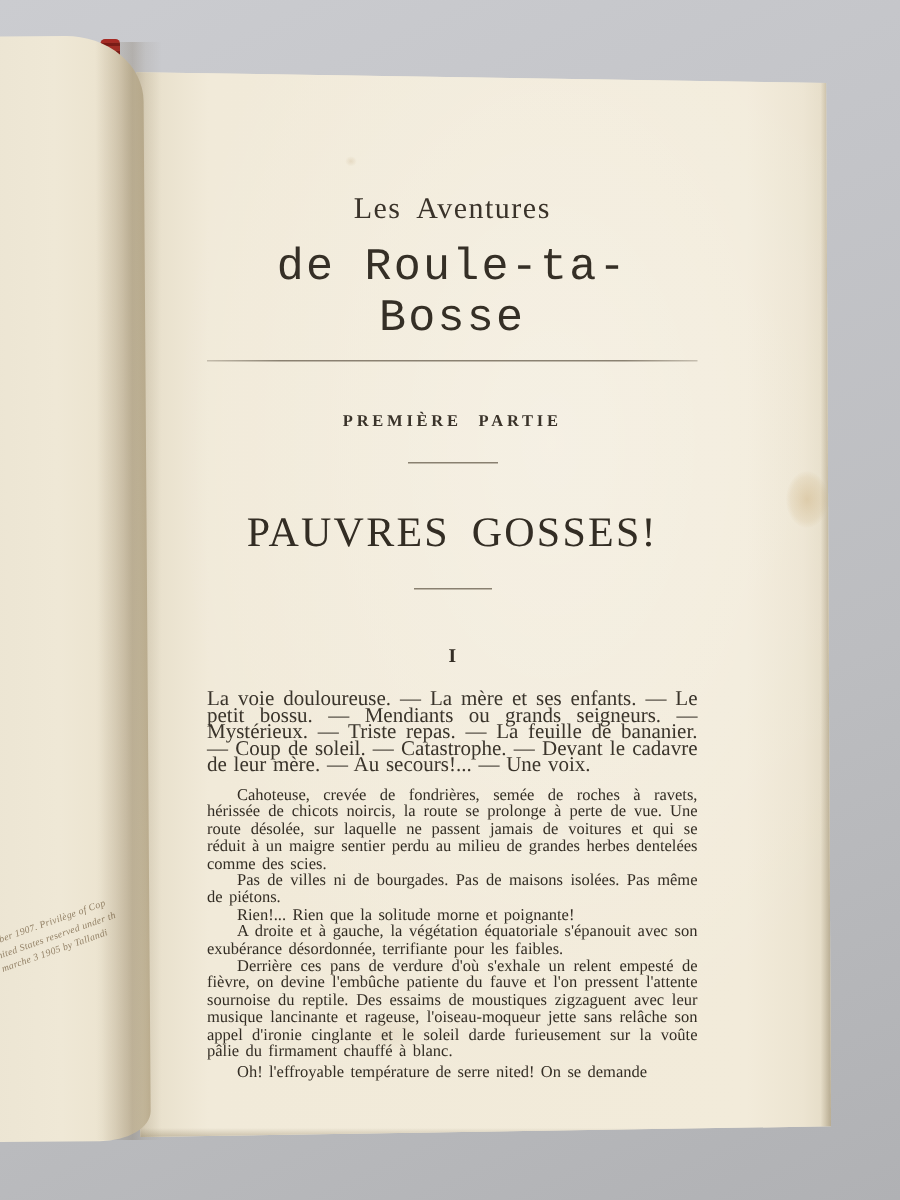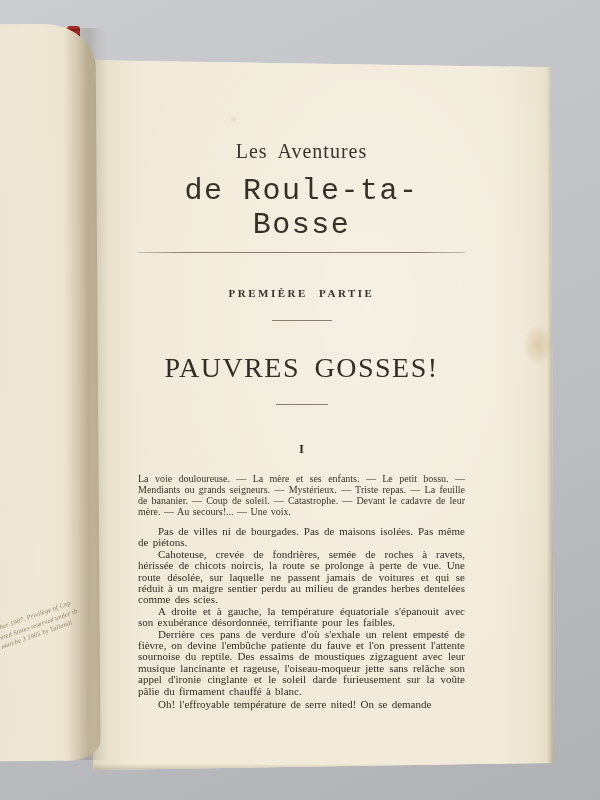--- a/index.html
+++ b/index.html
@@ -45,21 +45,21 @@
     left: 67px; top: 26px;
     width: 13px; height: 16px;
     border-radius: 3px;
     background: repeating-linear-gradient(180deg, #a62a24 0 3px, #7c1714 3px 5px);
     z-index: 2;
   }
 
   
   .right-page {
     position: absolute;
-    left: 88px; top: 58px;
+    left: 88px; top: 46px;
     width: 466px; height: 712px;
     background:
       radial-gradient(ellipse at 60% 35%, rgba(255,255,255,0.28), transparent 65%),
       linear-gradient(90deg, #d9cfb8 0%, #e9e1cd 4%, #f1ead9 11%, #f2ebda 88%,
                       #ece4d1 96%, #e3dac4 100%),
       #f0e9d8;
     clip-path: polygon(0.6% 0.3%, 99.3% 1.3%, 100% 99.0%, 1.2% 100%);
     z-index: 1;
     color: #342e25;
   }
@@ -158,21 +158,21 @@
   .rule-short.second { margin-top: 20px; width: 52px; }
   .chapter-number {
     margin-top: 36px;
     text-align: center;
     font-size: 13px;
     font-weight: bold;
     color: #342e25;
   }
   .chapter-summary {
     margin-top: 16px;
-    font-size: 10px;
+    font-size: 14px;
     line-height: 11px;
     text-align: justify;
     word-spacing: 1px;
     color: #3a342b;
   }
   .body-text {
     margin-top: 9px;
     font-size: 11px;
     line-height: 11.4px;
     text-align: justify;
@@ -209,22 +209,23 @@
     <div class="book-title-1">Les Aventures</div>
     <div class="book-title-2">de Roule-ta-Bosse</div>
     <div class="rule-full"></div>
     <div class="part-heading">PREMIÈRE PARTIE</div>
     <div class="rule-short"></div>
     <div class="chapter-title">PAUVRES GOSSES!</div>
     <div class="rule-short second"></div>
     <div class="chapter-number">I</div>
     <div class="chapter-summary">La voie douloureuse. — La mère et ses enfants. — Le petit bossu. — Mendiants ou grands seigneurs. — Mystérieux. — Triste repas. — La feuille de bananier. — Coup de soleil. — Catastrophe. — Devant le cadavre de leur mère. — Au secours!... — Une voix.</div>
     <div class="body-text">
+      <p>Cahoteuse, crevée de fondrières, semée de roches à ravets, hérissée de chicots noircis, la route se prolonge à perte de vue. Une route désolée, sur laquelle ne passent jamais de voitures et qui se réduit à un maigre sentier perdu au milieu de grandes herbes dentelées comme des scies.</p>
       <p>Pas de villes ni de bourgades. Pas de maisons isolées. Pas même de piétons.</p>
-      <p>Cahoteuse, crevée de fondrières, semée de roches à ravets, hérissée de chicots noircis, la route se prolonge à perte de vue. Une route désolée, sur laquelle ne passent jamais de voitures et qui se réduit à un maigre sentier perdu au milieu de grandes herbes dentelées comme des scies.</p>
-      <p>A droite et à gauche, la température équatoriale s'épanouit avec son exubérance désordonnée, terrifiante pour les faibles.</p>
+      <p>Rien!... Rien que la solitude morne et poignante!</p>
+      <p>A droite et à gauche, la végétation équatoriale s'épanouit avec son exubérance désordonnée, terrifiante pour les faibles.</p>
       <p>Derrière ces pans de verdure d'où s'exhale un relent empesté de fièvre, on devine l'embûche patiente du fauve et l'on pressent l'attente sournoise du reptile. Des essaims de moustiques zigzaguent avec leur musique lancinante et rageuse, l'oiseau-moqueur jette sans relâche son appel d'ironie cinglante et le soleil darde furieusement sur la voûte pâlie du firmament chauffé à blanc.</p>
       <p class="last">Oh! l'effroyable température de serre nited! On se demande</p>
     </div>
   </div>
 </div>
 
 <div class="gutter-shadow"></div>
 
 </body></html>

